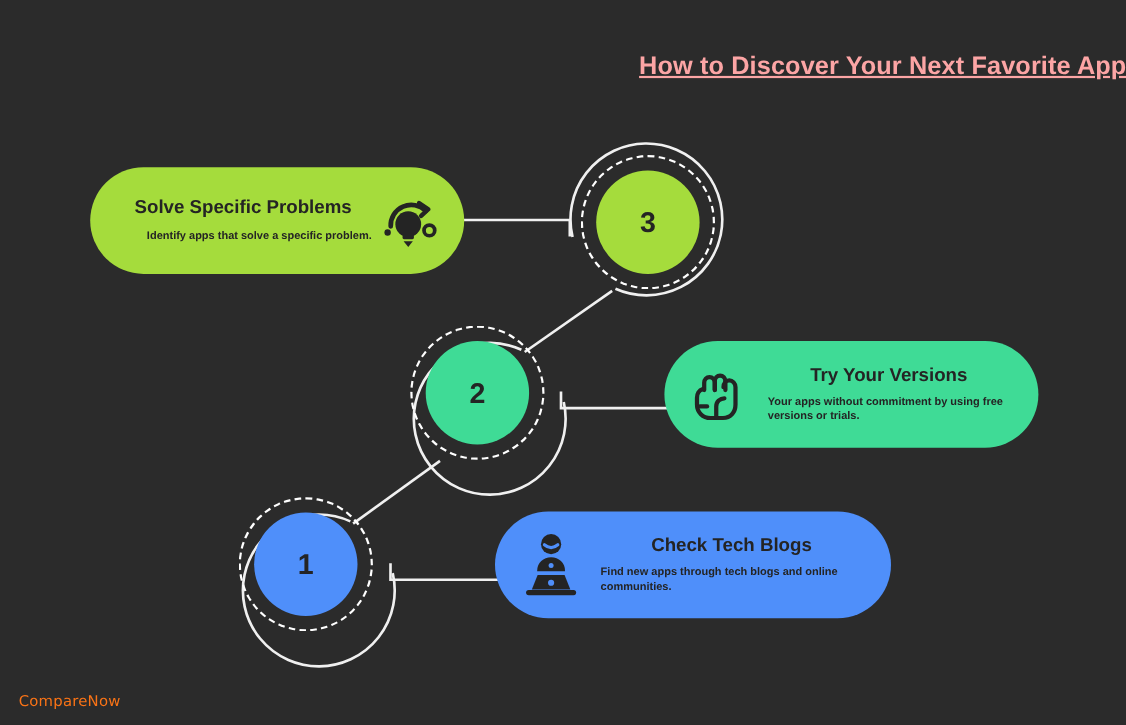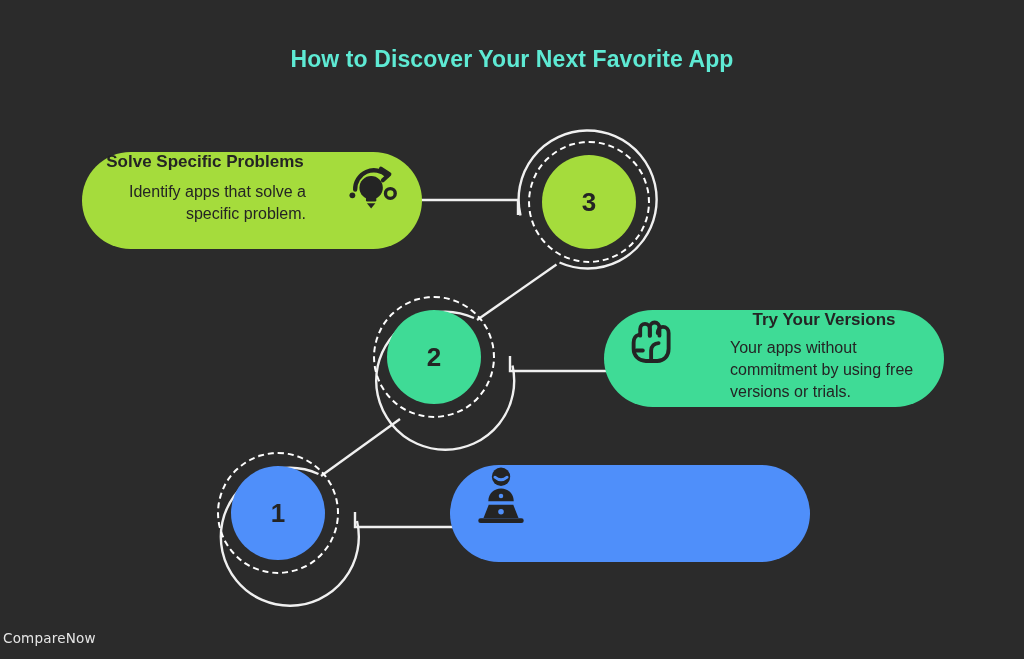--- a/index.html
+++ b/index.html
@@ -16,25 +16,26 @@
     height: 659px;
     background: #2b2b2b;
   }
 
   
   .title {
     position: absolute;
     left: 0;
     top: 46px;
     width: 1024px;
-    text-align: center;
-    color: #5eead4;
+    text-align: right;
+    color: #fca5a5;
     font-size: 23px;
     font-weight: bold;
     letter-spacing: 0.1px;
+    text-decoration: underline;
   }
 
   
   #wires {
     position: absolute;
     left: 0; top: 0;
     width: 1024px; height: 659px;
   }
 
   
@@ -61,38 +62,37 @@
     color: #242424;
     font-size: 26px;
     font-weight: bold;
   }
 
   
   .card {
     position: absolute;
     border-radius: 70px;
     display: flex;
-    align-items: flex-start;
+    align-items: center;
     color: #242424;
-    gap: 32px;
   }
   .card .txt-wrap {
     display: flex;
     flex-direction: column;
     justify-content: center;
   }
   .card .card-title {
     font-size: 17px;
     font-weight: bold;
     line-height: 1.2;
     margin-bottom: 7px;
   }
   .card .card-desc {
-    font-size: 16px;
-    font-weight: normal;
+    font-size: 10px;
+    font-weight: bold;
     line-height: 1.35;
   }
   .card .icon-box {
     flex: 0 0 auto;
     display: flex;
     align-items: center;
     justify-content: center;
   }
 
   
@@ -123,23 +123,23 @@
     width: 360px; height: 97px;
     padding: 0 26px 0 22px;
   }
   #card-1 .icon-box { width: 58px; height: 62px; margin-right: 16px; }
   #card-1 .txt-wrap { width: 240px; text-align: left; }
   #card-1 .card-title { text-align: center; }
 
   
   .watermark {
     position: absolute;
-    left: 3px;
+    left: 17px;
     bottom: 13px;
-    color: #e5e5e5;
+    color: #f97316;
     font-size: 13.5px;
     letter-spacing: 0.2px;
     font-family: "DejaVu Sans", sans-serif;
   }
 </style>
 </head>
 <body>
 
 <div id="stage">
 
@@ -235,17 +235,21 @@
         <path d="M25 12.5 Q32 18.5 39 12.5" fill="none" stroke="#4f8ffa" stroke-width="3.2" stroke-linecap="round"></path>
 
         <path d="M17.5 40 C17.5 31 24 25.5 32 25.5 C40 25.5 46.5 31 46.5 40 Z" fill="#242424"></path>
         <circle cx="32" cy="34" r="2.6" fill="#4f8ffa"></circle>
 
         <path d="M18 44 L46 44 L52 59 L12 59 Z" fill="#242424"></path>
         <circle cx="32" cy="52" r="3.2" fill="#4f8ffa"></circle>
         <rect x="6" y="59.5" width="52" height="5.4" rx="2.7" fill="#242424"></rect>
       </svg>
     </div>
+    <div class="txt-wrap">
+      <div class="card-title">Check Tech Blogs</div>
+      <div class="card-desc">Find new apps through tech blogs and online communities.</div>
+    </div>
   </div>
 
   <div class="watermark">CompareNow</div>
 
 </div>
 
 </body></html>

